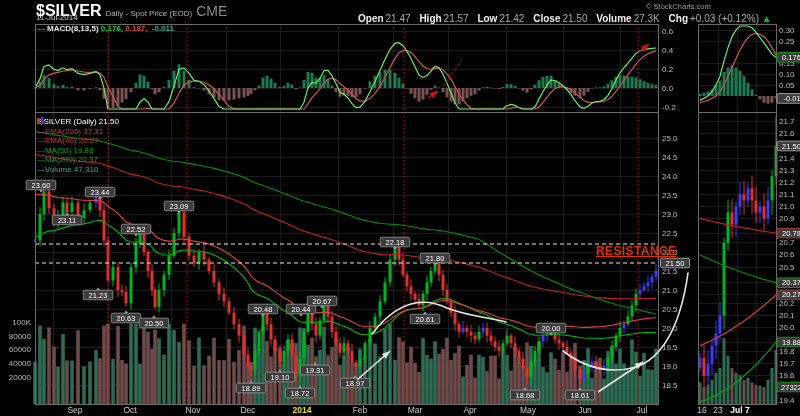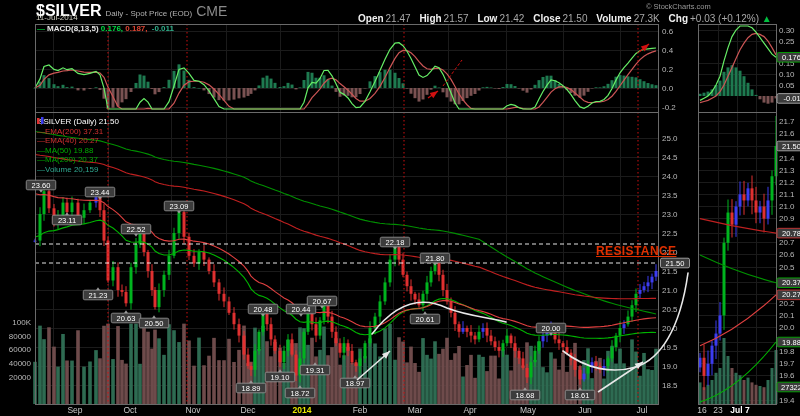--- a/index.html
+++ b/index.html
@@ -970,17 +970,17 @@
 
   <div class="abs legend" id="legend" style="left:37px;top:117px;">
     <div class="t0"><span class="ic"><svg width="7" height="8">
             <rect x="0" y="1" width="2.5" height="6" fill="#e03030"></rect>
             <rect x="4" y="0" width="2.5" height="7" fill="#3c3cf0"></rect>
           </svg></span><span>$SILVER (Daily) 21.50</span></div>
   <div style="color: rgb(208, 48, 48);">—EMA(200) 37.31</div>
       <div style="color: rgb(208, 48, 48);">—EMA(40) 20.27</div>
       <div style="color: rgb(0, 168, 0);">—MA(50) 19.88</div>
       <div style="color: rgb(0, 168, 0);">—MA(200) 20.37</div>
-      <div style="color: rgb(47, 168, 144);">—Volume 20,159</div>
+      <div style="color: rgb(47, 168, 144);">—Volume 47,310</div>
     </div>
 
   <div class="abs res" style="left:596px;top:245px;">RESISTANCE</div>
 </div>
 
 </body></html>

